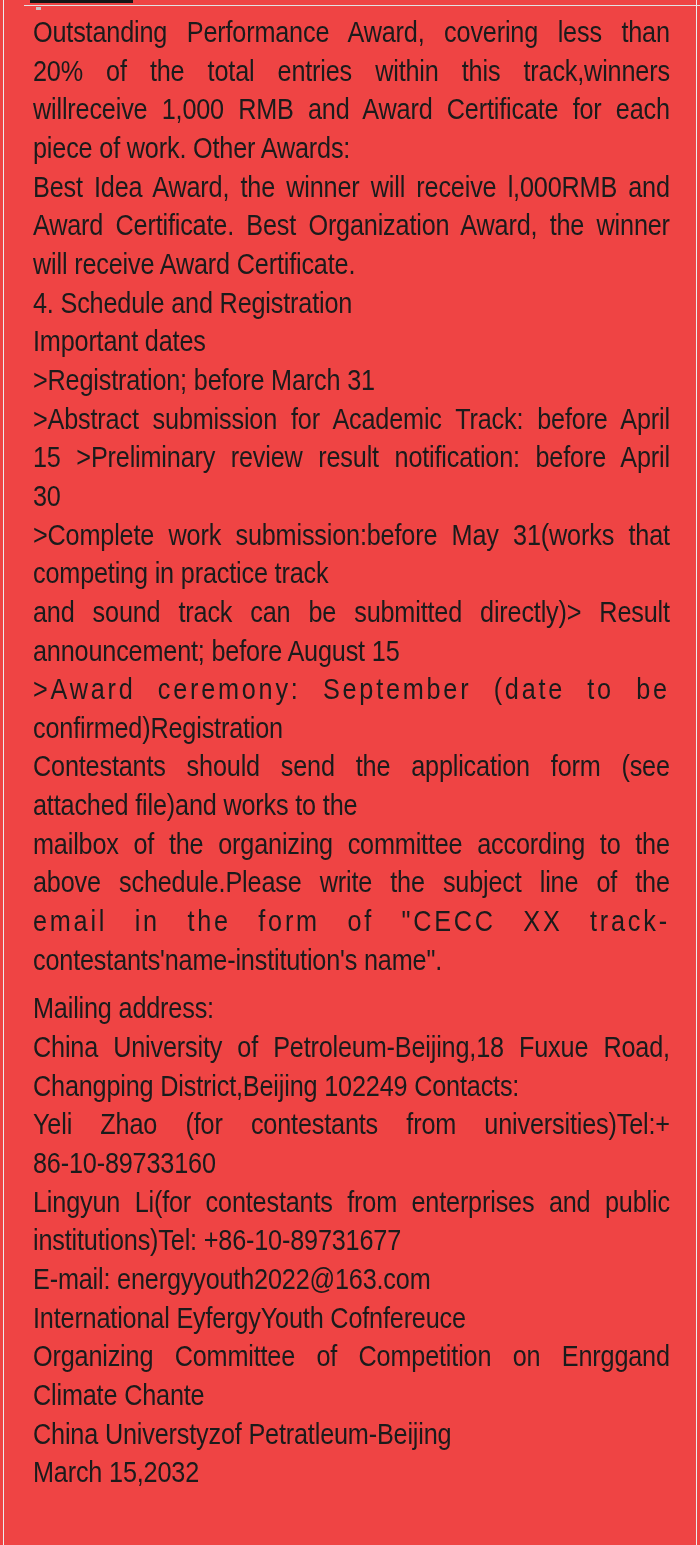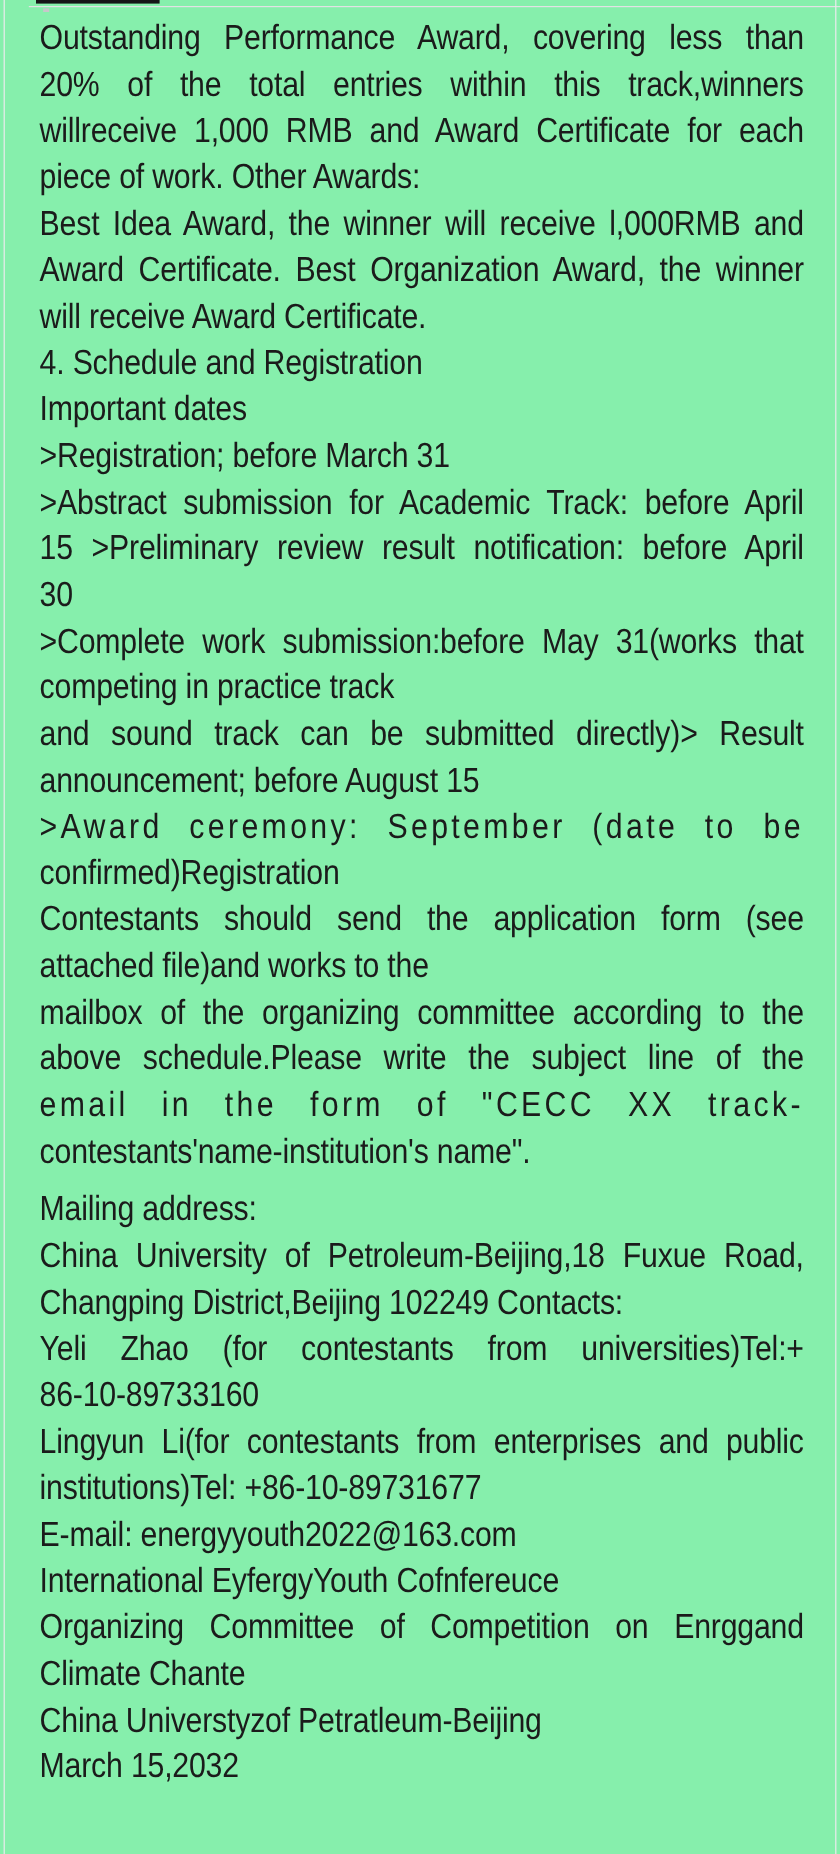--- a/index.html
+++ b/index.html
@@ -7,21 +7,21 @@
     width: 700px;
     height: 1545px;
     background: #ffffff;
     overflow: hidden;
     position: relative;
     font-family: "Liberation Sans", "DejaVu Sans", sans-serif;
   }
   .page {
     position: absolute;
     inset: 0;
-    background: #86efac;
+    background: #ef4444;
   }
   .left-border {
     position: absolute;
     left: 3px; top: 0; bottom: 0;
     width: 1px;
     background: #ececee;
   }
   .right-border {
     position: absolute;
     right: 3px; top: 0; bottom: 0;

